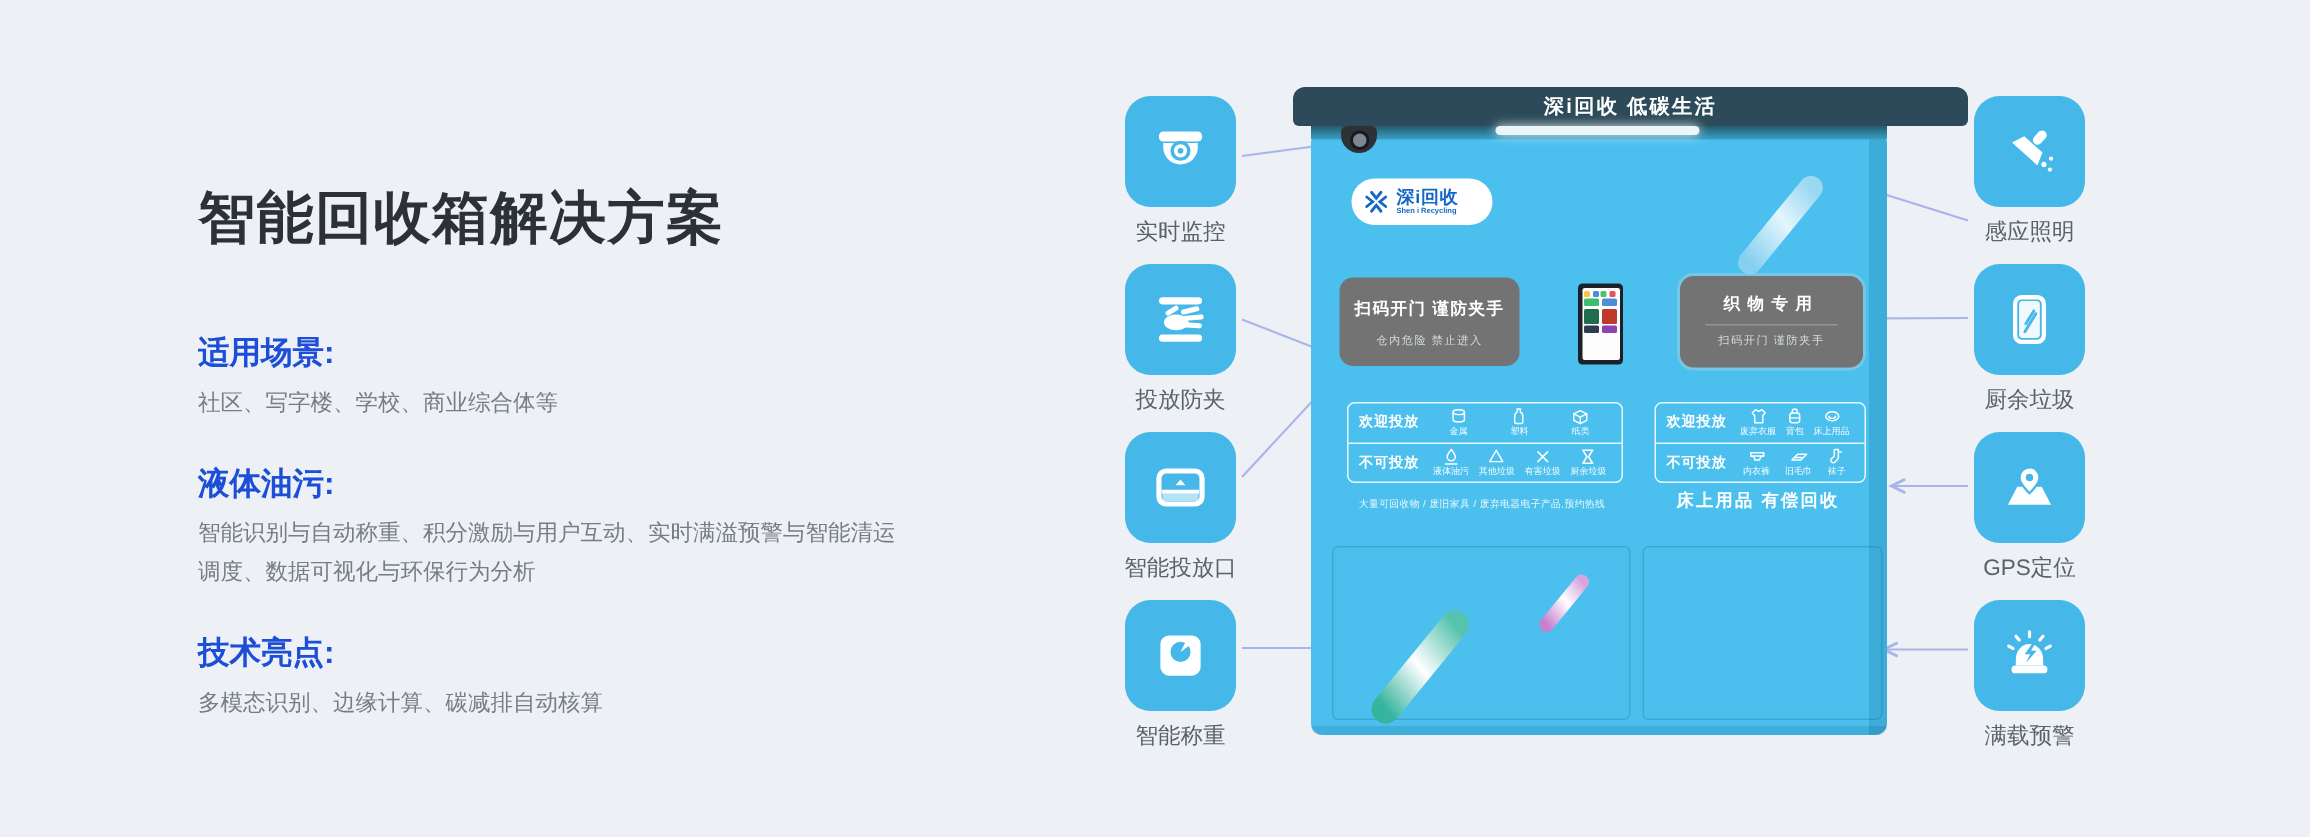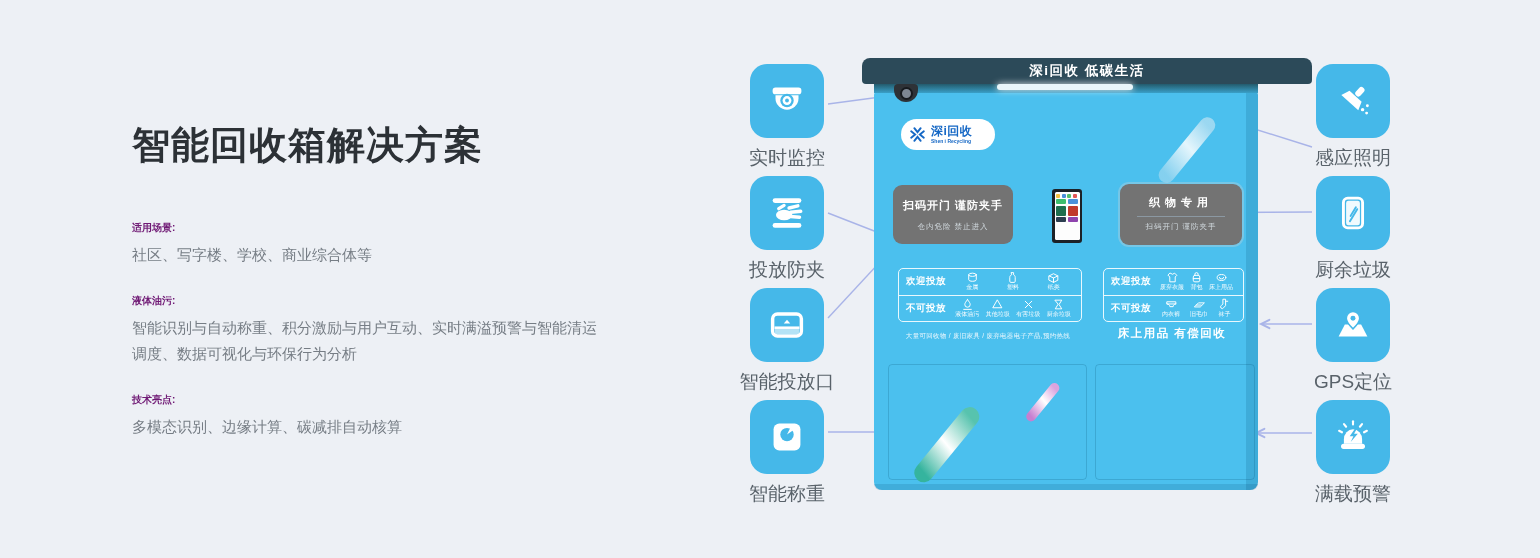--- a/index.html
+++ b/index.html
@@ -2,28 +2,28 @@
 <html><head>
 <meta charset="utf-8">
 <style>
   html,body{margin:0;padding:0;background:#edf0f5;font-family:"Liberation Sans","DejaVu Sans",sans-serif;}
   #canvas{position:relative;width:1540px;height:558px;background:#edf0f5;overflow:hidden;}
 
   
   .intro{position:absolute;left:132px;top:120px;width:470px;}
   .intro h1{margin:0 0 50px 0;font-size:38px;font-weight:700;color:#2c3136;letter-spacing:1px;}
   .sec{margin-bottom:25px;}
-  .sec h3{margin:0 0 7px 0;font-size:10px;font-weight:700;color:#701a75;}
+  .sec h3{margin:0 0 7px 0;font-size:21px;font-weight:700;color:#1d4ed8;}
   .sec p{margin:0;font-size:15px;color:#767d85;line-height:1.78;}
 
   
   .feat{position:absolute;width:150px;text-align:center;}
   .tile{width:74px;height:74px;border-radius:17px;background:#45b8e9;margin:0 auto;display:flex;align-items:center;justify-content:center;}
   .tile svg{width:46px;height:46px;}
-  .feat-label{margin-top:7px;font-size:19px;color:#59626a;}
+  .feat-label{margin-top:7px;font-size:15px;color:#59626a;}
 
   
   #connectors{position:absolute;left:0;top:0;pointer-events:none;}
 
   
   .cap{position:absolute;left:862px;top:58px;width:450px;height:26px;background:#2c4a59;border-radius:8px 8px 4px 4px;color:#fff;text-align:center;line-height:26px;font-size:13.5px;font-weight:700;letter-spacing:1.5px;z-index:5;}
   .capband{position:absolute;left:874px;top:84px;width:384px;height:9px;background:linear-gradient(180deg,#235b6d,#3aa0c8);z-index:4;}
   .lightstrip{position:absolute;left:997px;top:84px;width:136px;height:6px;background:#eaf6fa;border-radius:3px;box-shadow:0 0 7px rgba(255,255,255,.9);z-index:6;}
   .body{position:absolute;left:874px;top:92px;width:384px;height:398px;background:#4bc0ee;border-radius:3px 3px 8px 8px;z-index:1;}
   .body .rshade{position:absolute;right:0;top:0;width:12px;height:100%;background:rgba(0,70,110,.16);border-radius:0 3px 8px 0;}

